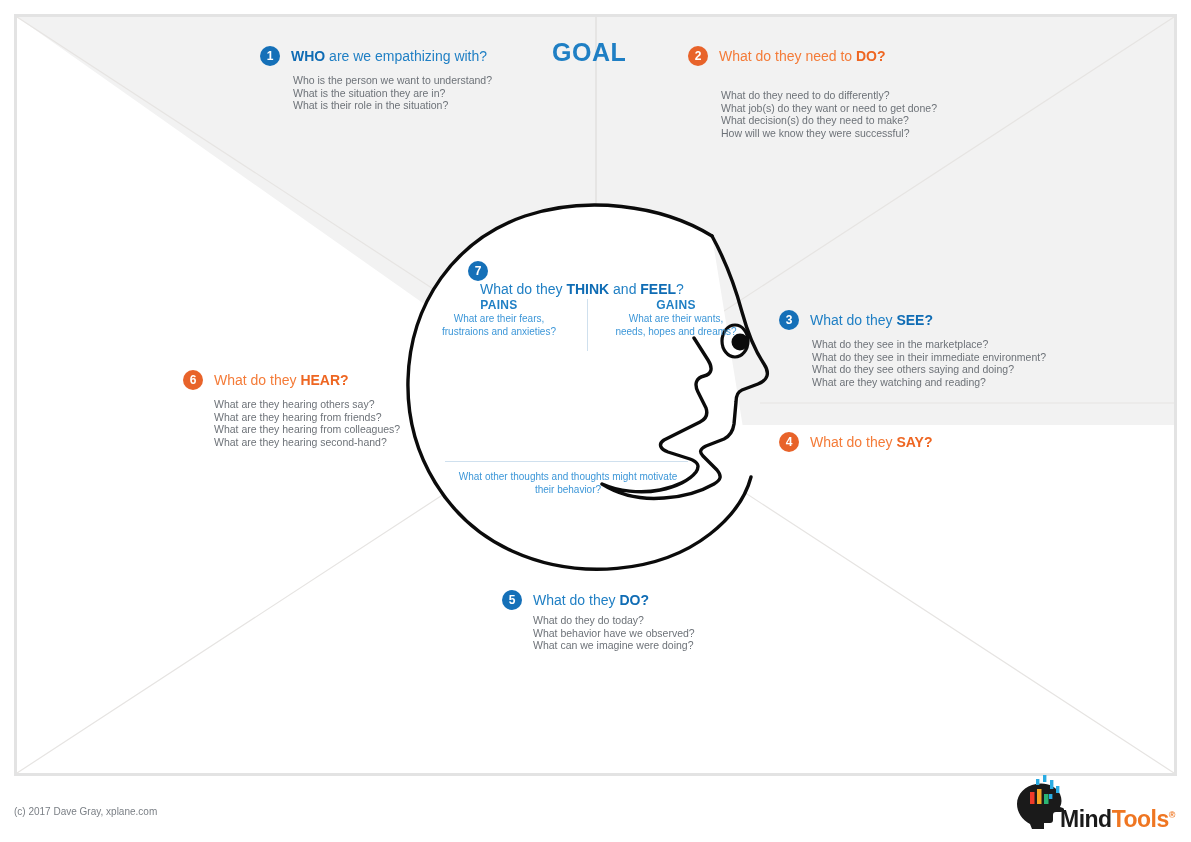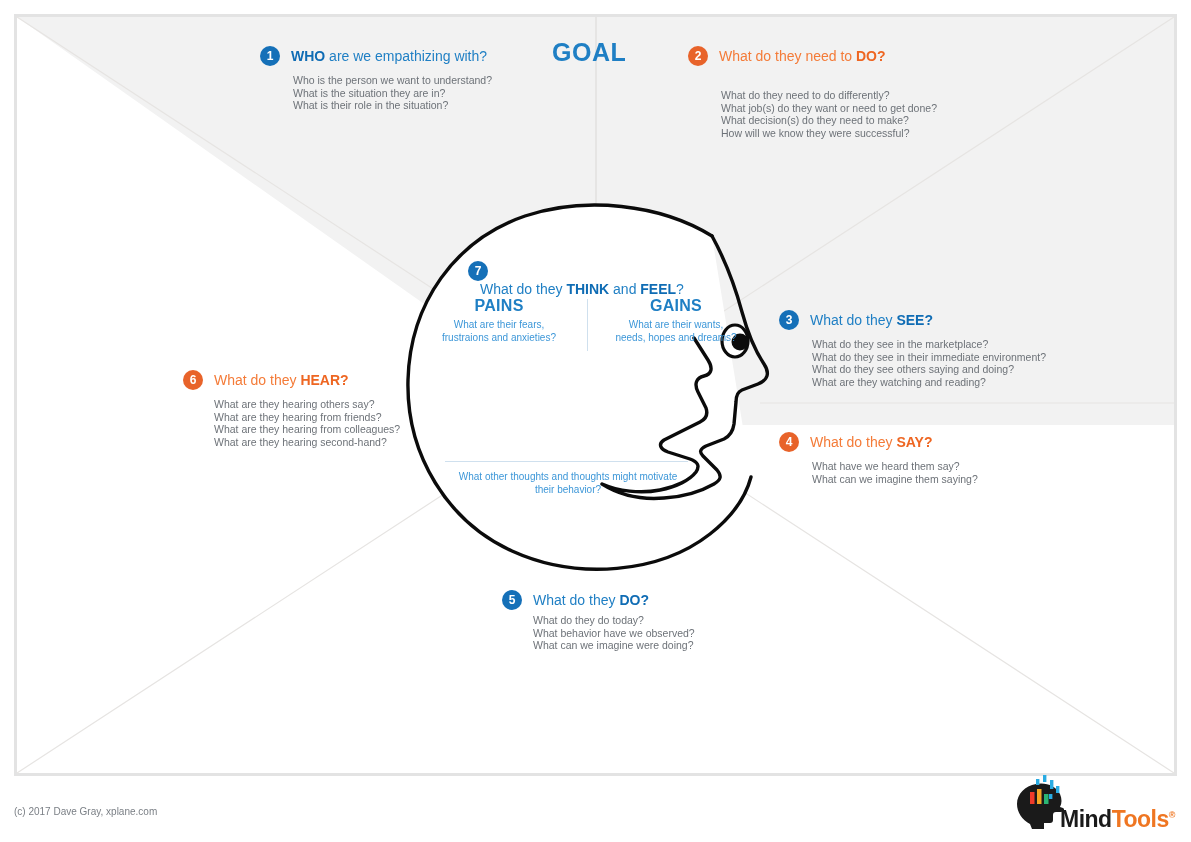--- a/index.html
+++ b/index.html
@@ -48,21 +48,21 @@
   
   #goal{position:absolute;left:552px;top:38px;font-size:25px;font-weight:bold;
         color:#1f7fc4;letter-spacing:0.5px;}
 
   
   #blk7{position:absolute;left:468px;top:261px;}
   #blk7 .title{font-size:14px;margin-left:12px;}
   #pg-wrap{position:absolute;left:415px;top:299px;width:345px;
            display:flex;color:#3d97d8;font-size:10px;line-height:13px;text-align:center;}
   .pg-col{flex:1;}
-  .pg-col .pg-head{font-weight:bold;font-size:16px;color:#1f7fc4;margin-bottom:6px;
+  .pg-col .pg-head{font-weight:bold;font-size:12px;color:#1f7fc4;margin-bottom:0;
                    letter-spacing:0.3px;}
   .pg-divider{width:1px;background:#cfe0ee;margin:0 4px;height:52px;}
   #motivate{position:absolute;left:438px;top:470px;width:260px;text-align:center;
             color:#3d97d8;font-size:10px;line-height:13px;}
   #motivate-rule{position:absolute;left:445px;top:461px;width:243px;height:1px;
                  background:#cfe0ee;}
 
   
   #copyright{position:absolute;left:14px;top:806px;font-size:10px;color:#7a7f85;}
 
@@ -194,24 +194,20 @@
       <div>What do they see others saying and doing?</div>
       <div>What are they watching and reading?</div>
     </div>
   </div>
 
   <div class="block" id="blk4">
     <div class="head-row">
       <div class="badge orange">4</div>
       <div class="title orange"><span>What do they </span><b>SAY?</b></div>
     </div>
-    <div class="lines">
-      <div>What have we heard them say?</div>
-      <div>What can we imagine them saying?</div>
-    </div>
   </div>
 
   <div class="block" id="blk5">
     <div class="head-row">
       <div class="badge blue">5</div>
       <div class="title blue"><span>What do they </span><b>DO?</b></div>
     </div>
     <div class="lines">
       <div>What do they do today?</div>
       <div>What behavior have we observed?</div>

